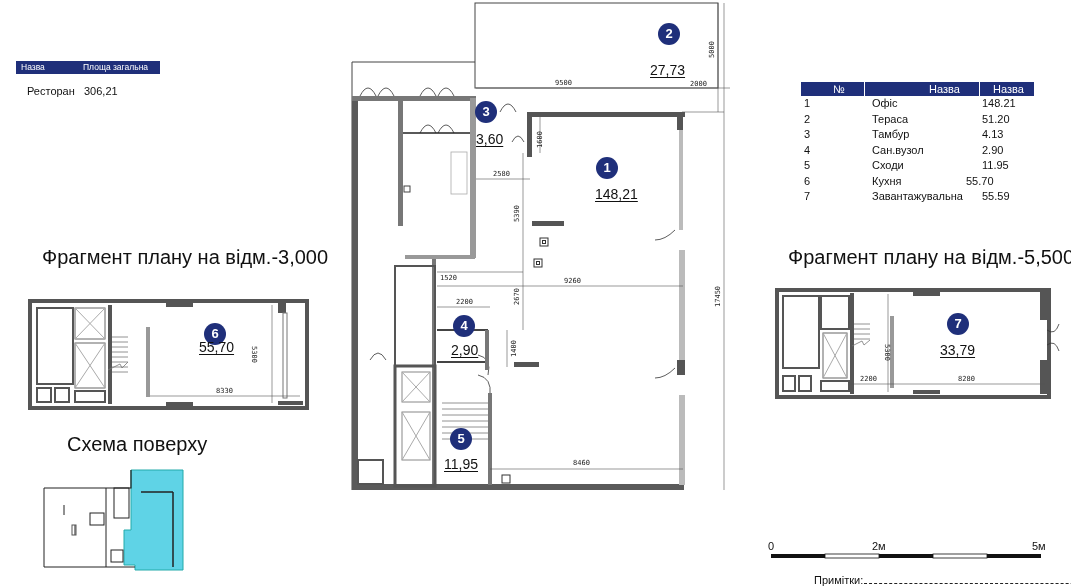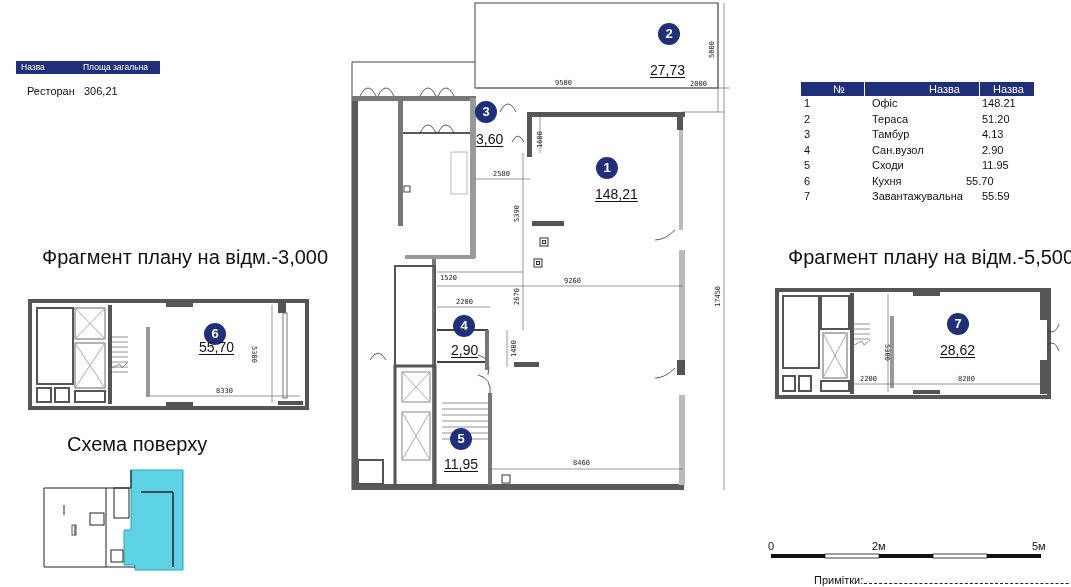--- a/index.html
+++ b/index.html
@@ -294,21 +294,21 @@
 <div class="badge" style="left:453px;top:315px">4</div>
 <div class="area" style="left:451px;top:342px">2,90</div>
 
 <div class="badge" style="left:450px;top:428px">5</div>
 <div class="area" style="left:444px;top:456px">11,95</div>
 
 <div class="badge" style="left:204px;top:323px">6</div>
 <div class="area" style="left:199px;top:339px">55,70</div>
 
 <div class="badge" style="left:947px;top:313px">7</div>
-<div class="area" style="left:940px;top:342px">28,62</div>
+<div class="area" style="left:940px;top:342px">33,79</div>
 
 <div class="abs title" style="left:42px;top:246px">Фрагмент плану на відм.-3,000</div>
 <div class="abs title" style="left:788px;top:246px">Фрагмент плану на відм.-5,500</div>
 <div class="abs title" style="left:67px;top:433px">Схема поверху</div>
 
 <span class="scale-lbl" style="left:768px;top:540px">0</span>
 <span class="scale-lbl" style="left:872px;top:540px">2м</span>
 <span class="scale-lbl" style="left:1032px;top:540px">5м</span>
 
 <div class="notes">

